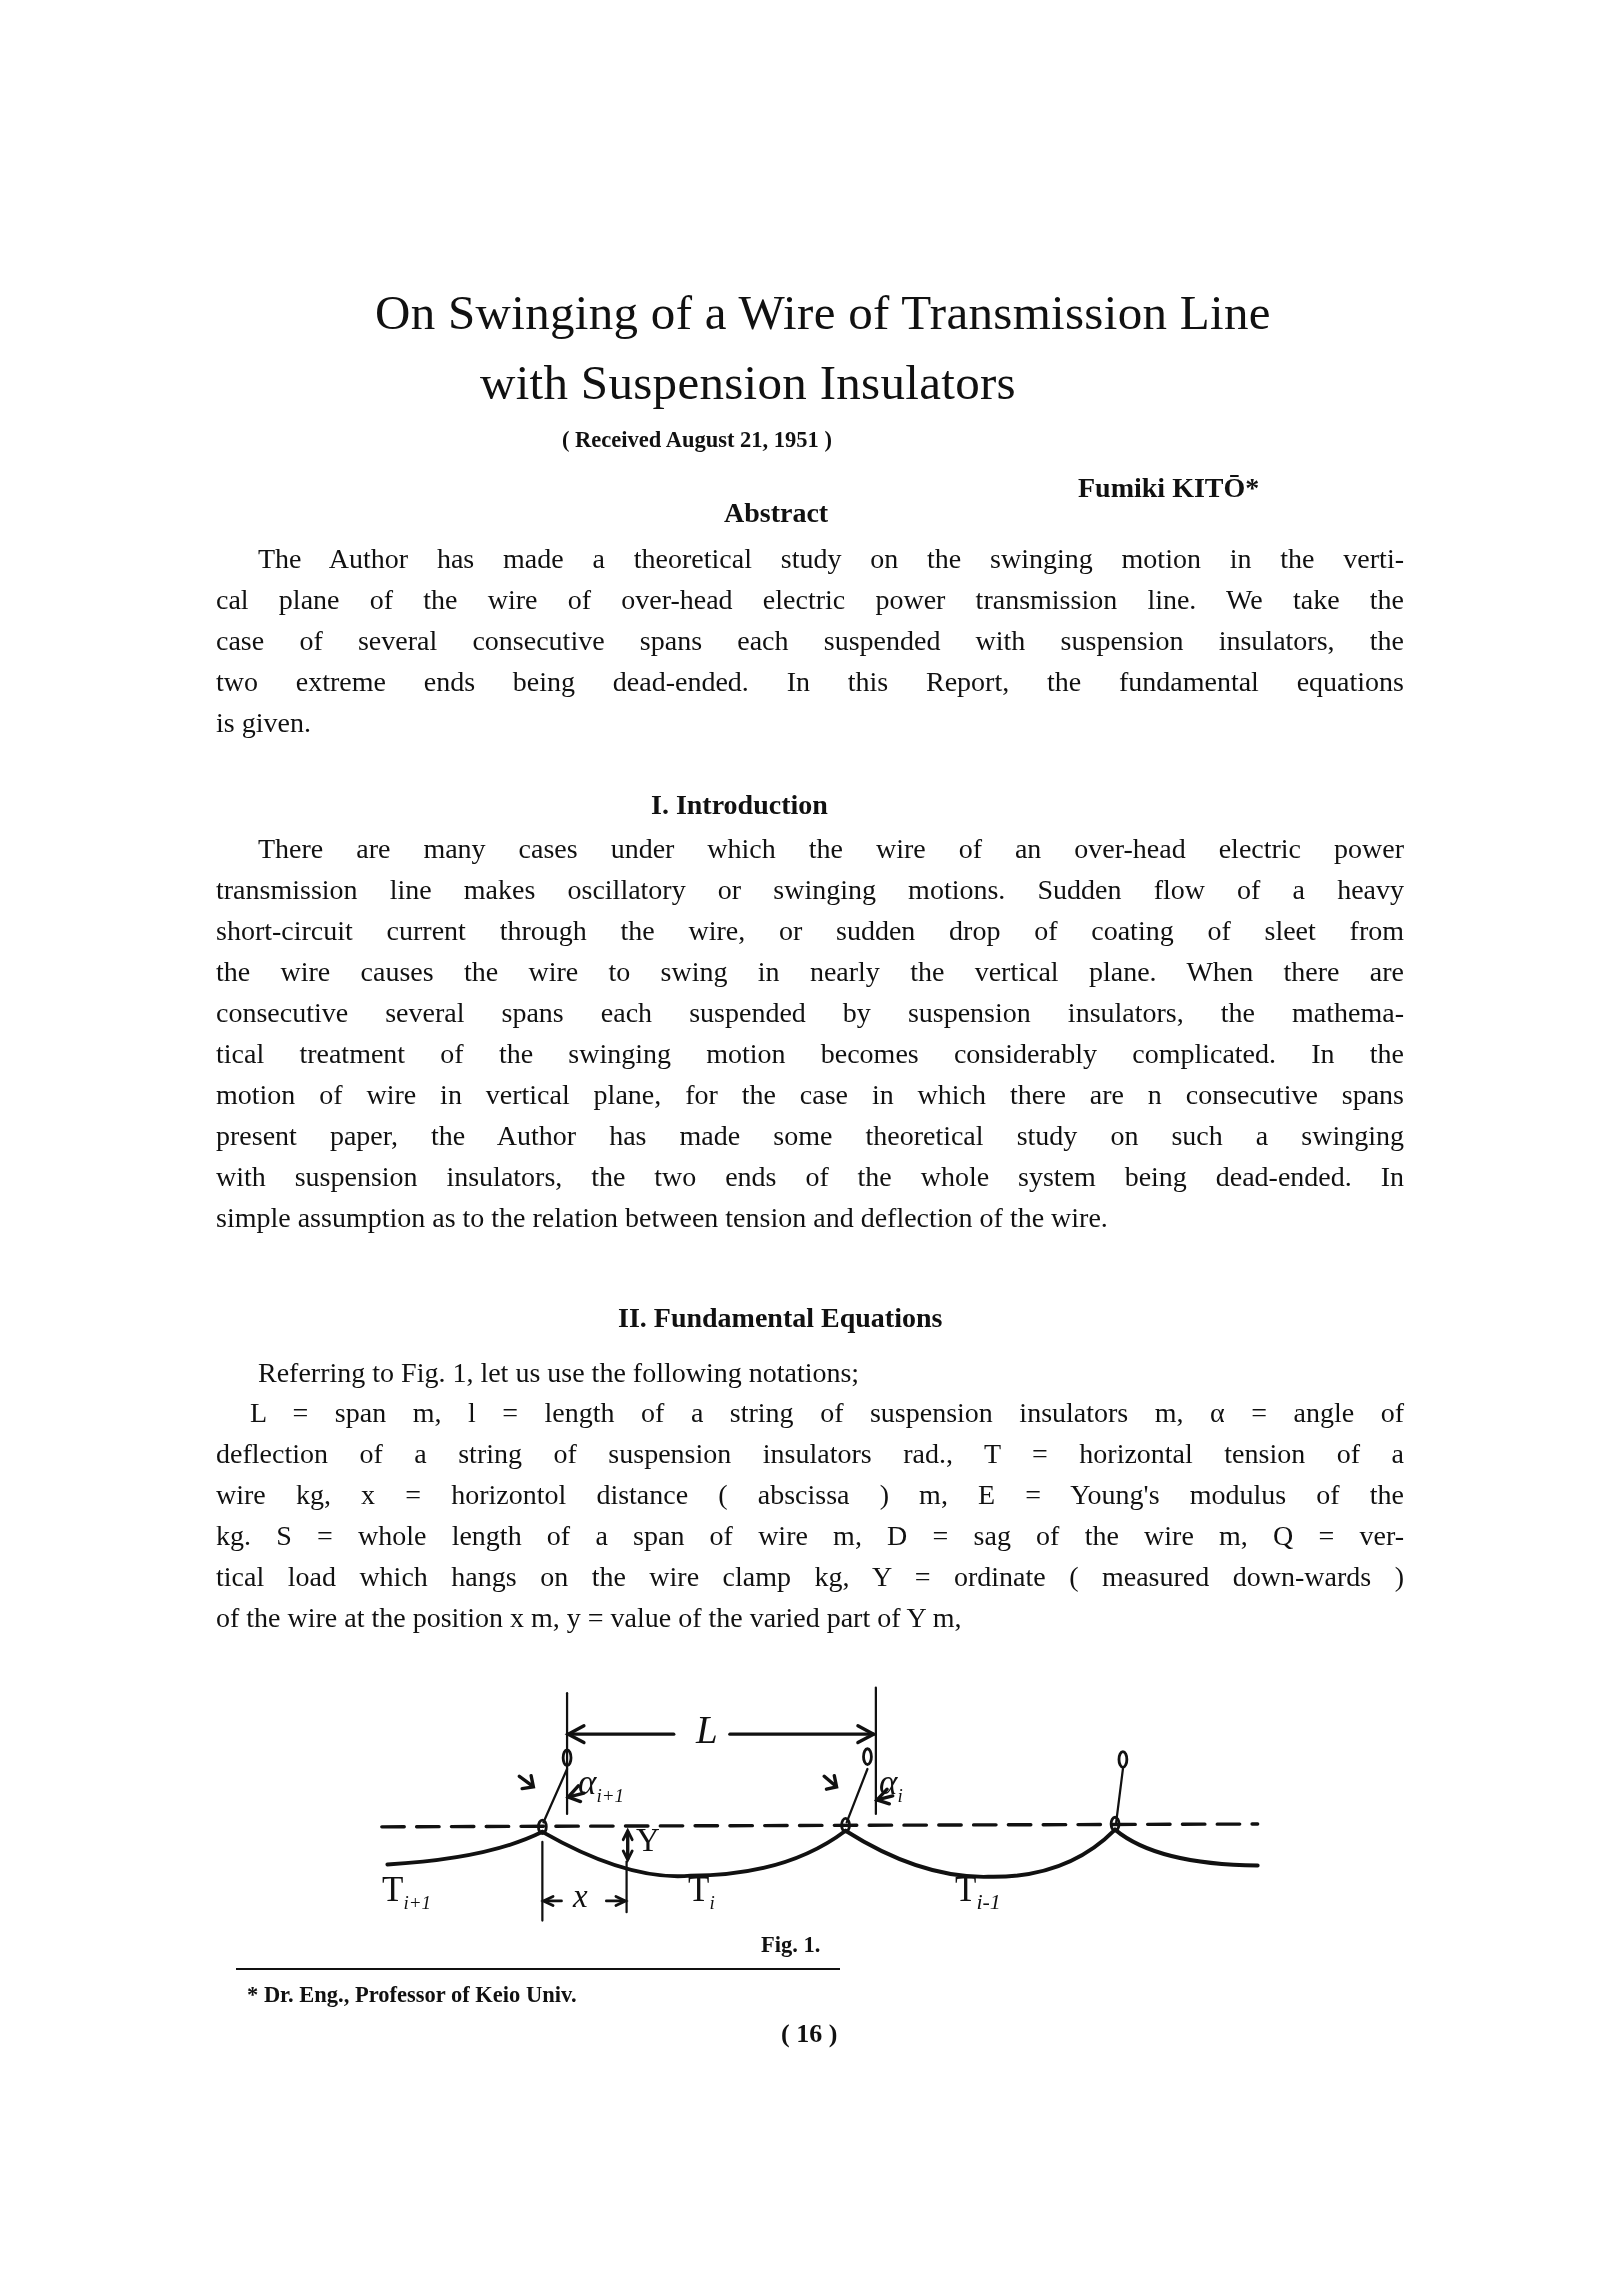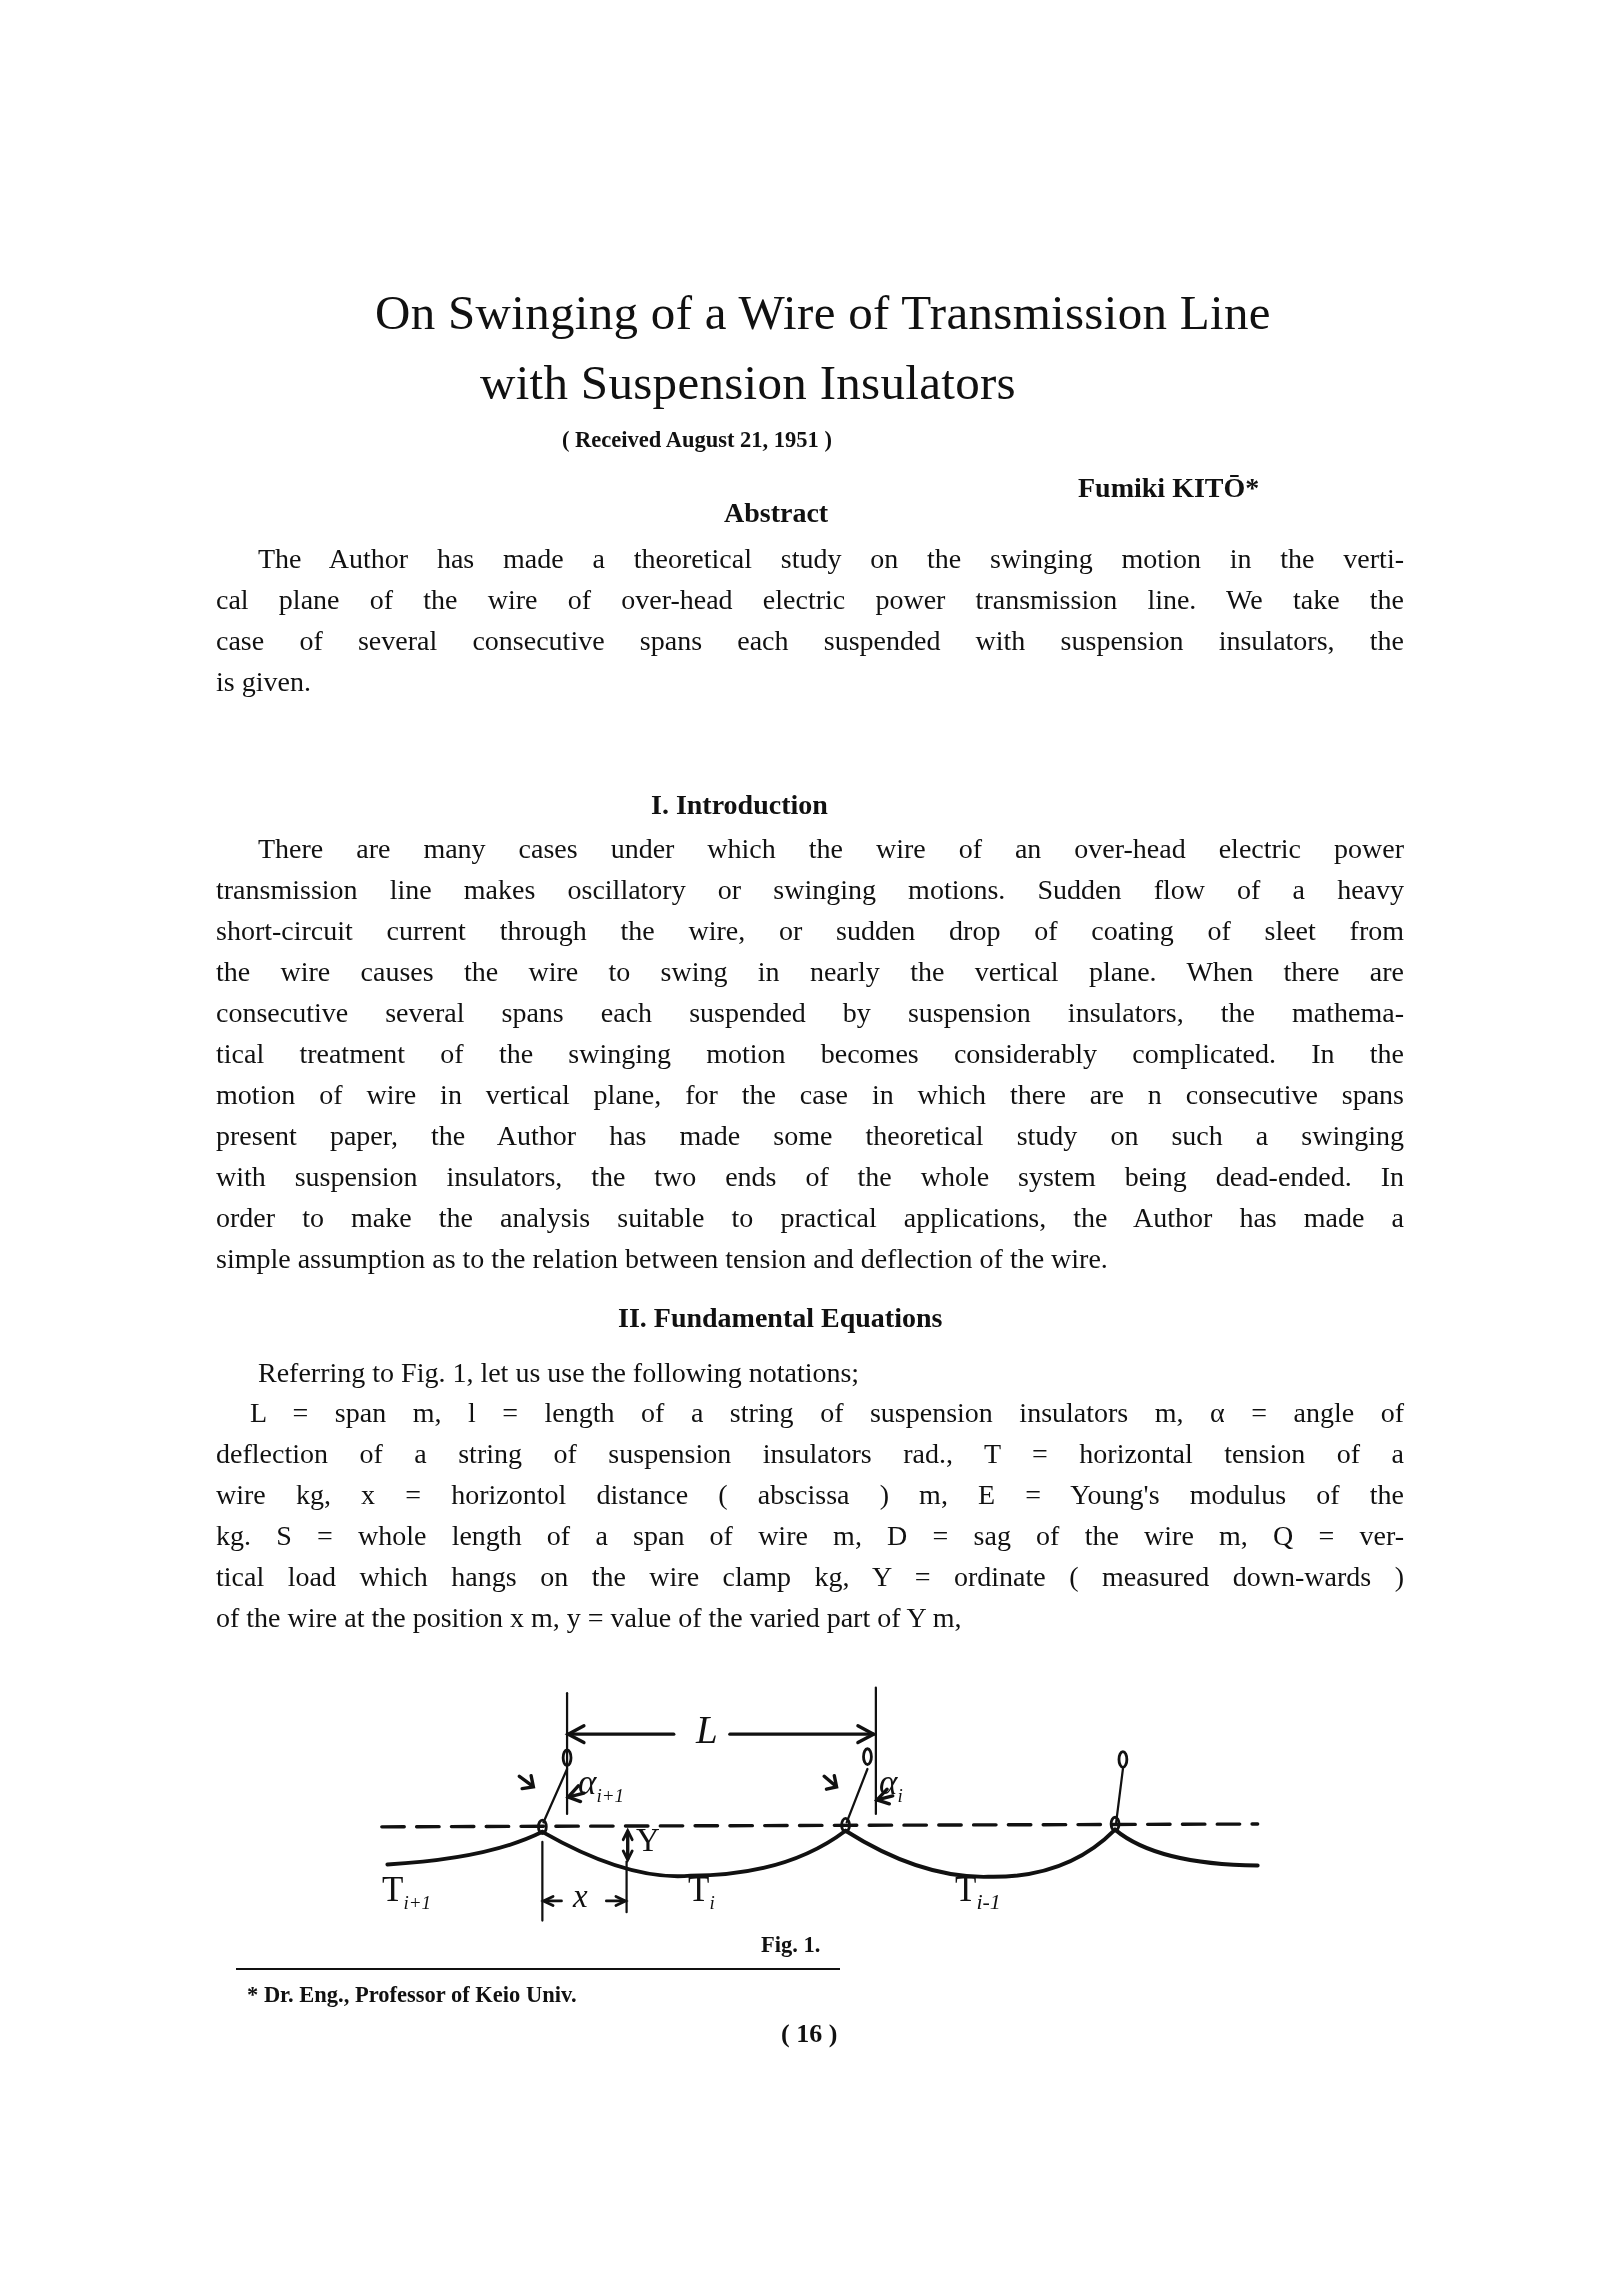--- a/index.html
+++ b/index.html
@@ -26,35 +26,35 @@
 <div class="abs title" style="left:375px; top:284px;">On Swinging of a Wire of Transmission Line</div>
 <div class="abs title" style="left:480px; top:354px;">with Suspension Insulators</div>
 <div class="abs received" style="left:562px; top:427px;">( Received August 21, 1951 )</div>
 <div class="abs author" style="left:1078px; top:472px;">Fumiki KITŌ*</div>
 
 <div class="abs heading" style="left:724px; top:497px;">Abstract</div>
 <div class="abs para" style="left:216px; top:538px; width:1188px;">
   <span class="line indent" style="padding-left:42px;">The  Author has made a theoretical study on the swinging motion in the verti-</span>
   <span class="line">cal plane of the wire of over-head electric power transmission  line.  We take the</span>
   <span class="line">case of  several  consecutive spans each suspended with suspension  insulators, the</span>
+  <span class="line">two  extreme ends  being  dead-ended.  In this Report, the fundamental  equations</span>
   <span class="line last">is given.</span>
 </div>
 
 <div class="abs heading" style="left:651px; top:789px;">I.  Introduction</div>
 <div class="abs para" style="left:216px; top:828px; width:1188px;">
   <span class="line" style="padding-left:42px;">There are many cases  under which  the  wire of  an  over-head  electric  power</span>
   <span class="line">transmission line  makes oscillatory or swinging  motions.  Sudden flow of a heavy</span>
   <span class="line">short-circuit current  through  the wire, or  sudden  drop of  coating  of  sleet from</span>
   <span class="line">the wire causes the wire  to swing in nearly the vertical  plane.  When  there are</span>
   <span class="line">consecutive  several  spans each suspended by suspension  insulators, the mathema-</span>
   <span class="line">tical treatment of the swinging  motion becomes  considerably complicated.  In the</span>
   <span class="line">motion of wire in vertical plane, for the case in which there are n consecutive spans</span>
   <span class="line">present paper, the  Author  has made some theoretical study  on  such  a  swinging</span>
   <span class="line">with suspension insulators, the two ends of the whole system being dead-ended.  In</span>
-  <span class="line">order  to make  the analysis suitable to practical applications, the Author has made  a</span>
   <span class="line last">simple assumption as to the relation between tension and deflection of the wire.</span>
 </div>
 
 <div class="abs heading" style="left:618px; top:1302px;">II.  Fundamental Equations</div>
 <div class="abs para" style="left:216px; top:1352px; width:1188px;">
   <span class="line last" style="padding-left:42px;">Referring to Fig. 1, let us use the following notations;</span>
 </div>
 <div class="abs para" style="left:216px; top:1392px; width:1188px;">
   <span class="line" style="padding-left:34px;">L = span m,  l = length of a string of suspension insulators m,  α = angle of</span>
   <span class="line">deflection  of  a string of  suspension  insulators rad.,  T = horizontal  tension  of a</span>

